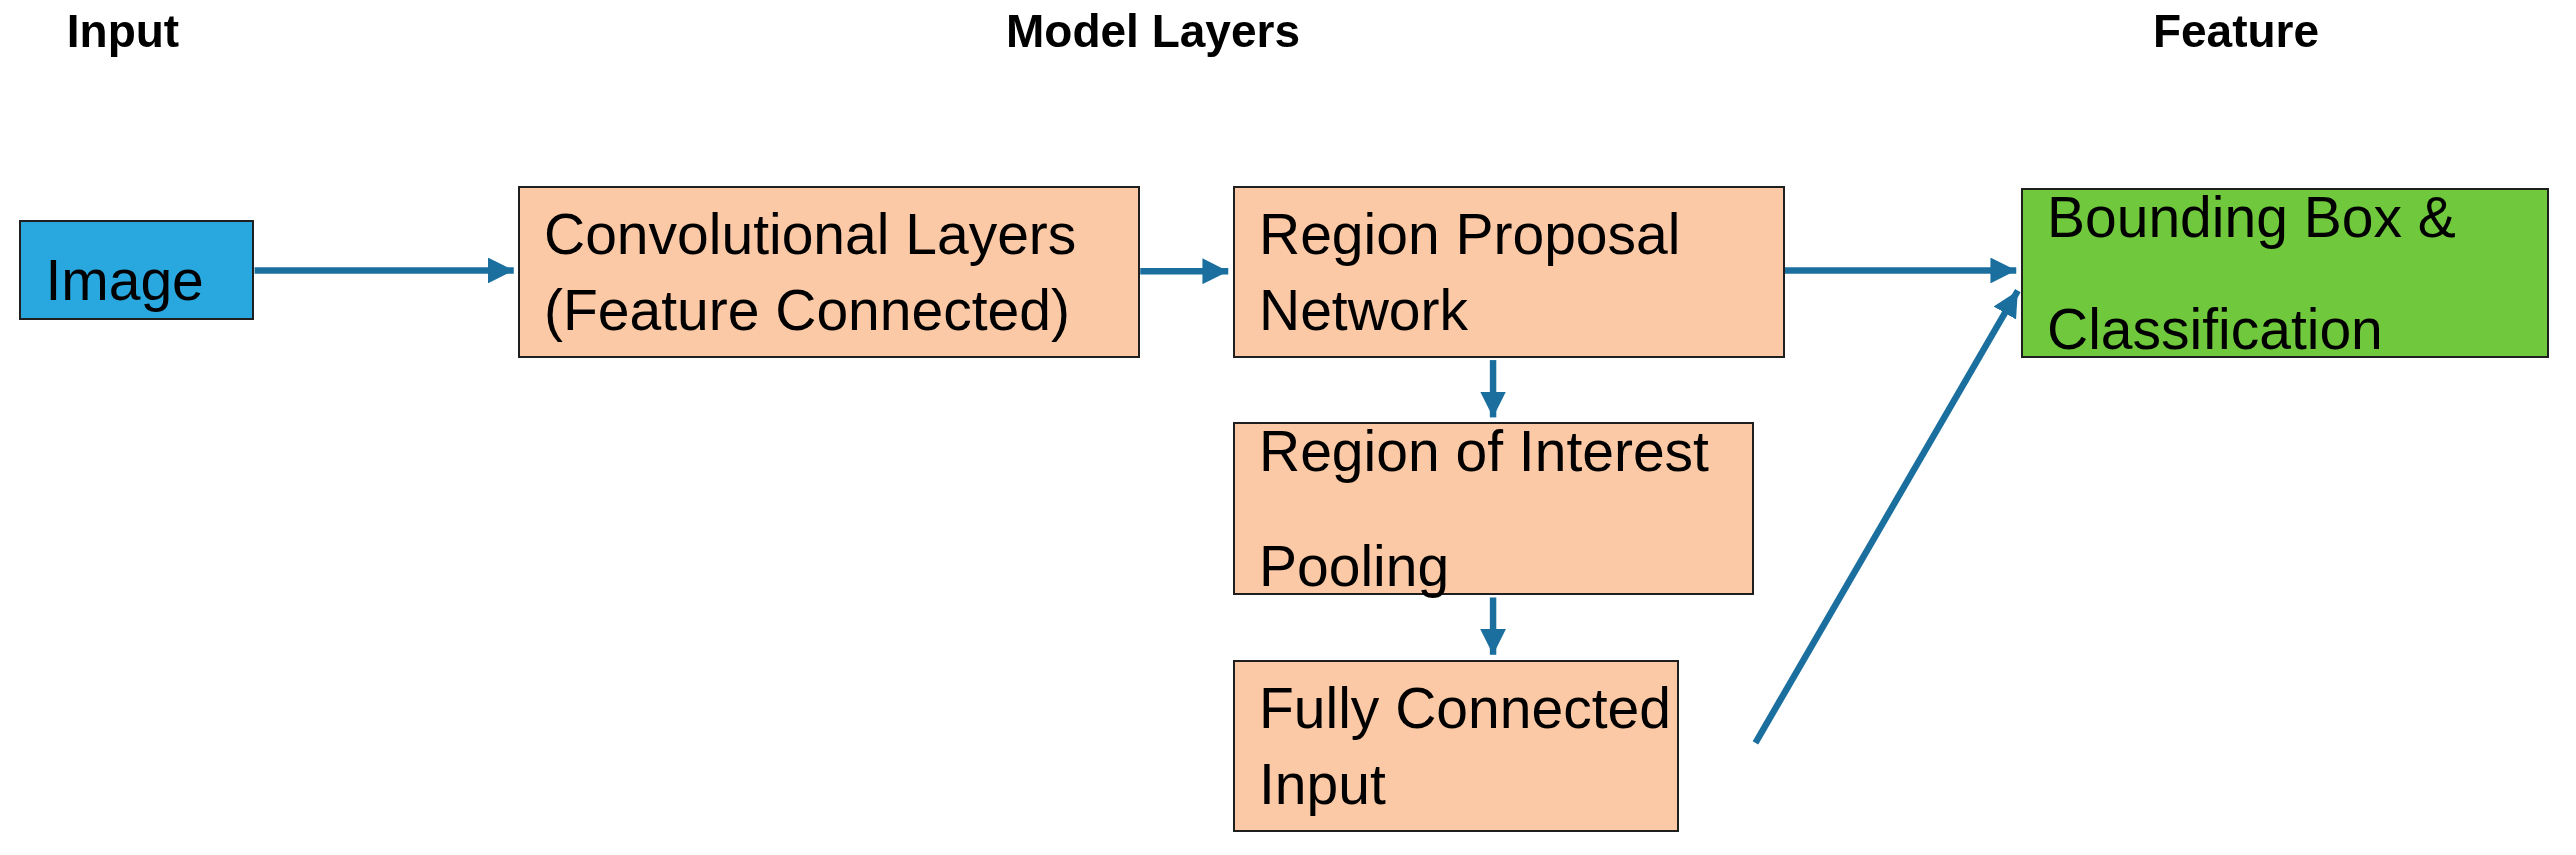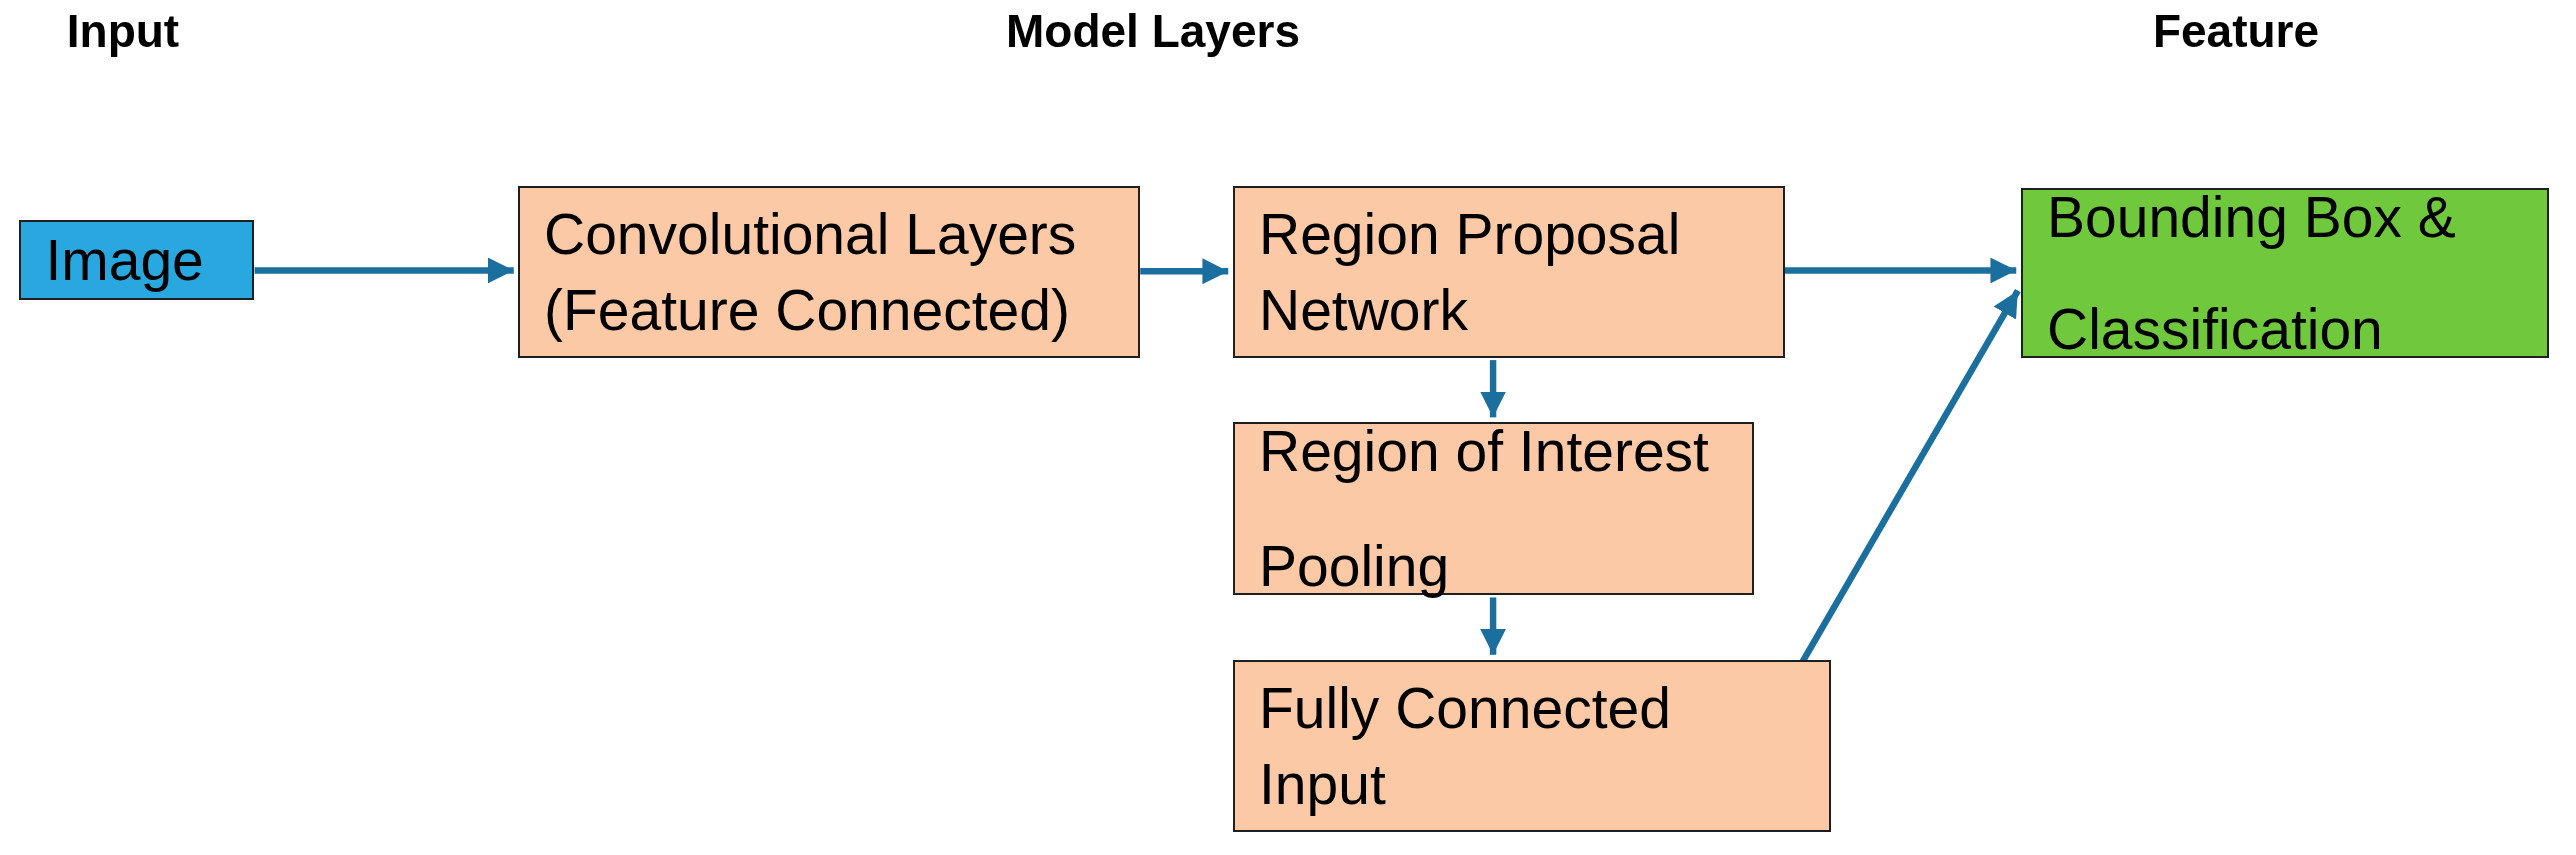--- a/index.html
+++ b/index.html
@@ -37,25 +37,25 @@
     flex-direction: column;
     justify-content: center;
     align-items: flex-start;
     padding-left: 24px;
     padding-right: 8px;
     font-size: 57px;
     line-height: 1.34;
     color: #000000;
     white-space: nowrap;
   }
-  .node-image  { left: 19.4px;   top: 220px; width: 235px; height: 80px; }
+  .node-image  { left: 19.4px;   top: 220px; width: 235px; height: 100px; justify-content: flex-end; }
   .node-conv   { left: 518px;  top: 186px; width: 622px; height: 172px; }
   .node-rpn    { left: 1233px; top: 186px; width: 552px; height: 172px; }
   .node-roi    { left: 1233px; top: 422px; width: 521px; height: 173px; }
-  .node-fc     { left: 1233px; top: 660px; width: 598px; height: 172px; }
+  .node-fc     { left: 1233px; top: 660px; width: 446px; height: 172px; }
   .node-output { left: 2021px; top: 188px; width: 528px; height: 170px; }
 
   svg.arrows {
     position: absolute;
     left: 0;
     top: 0;
     width: 2576px;
     height: 855px;
     pointer-events: none;
   }

